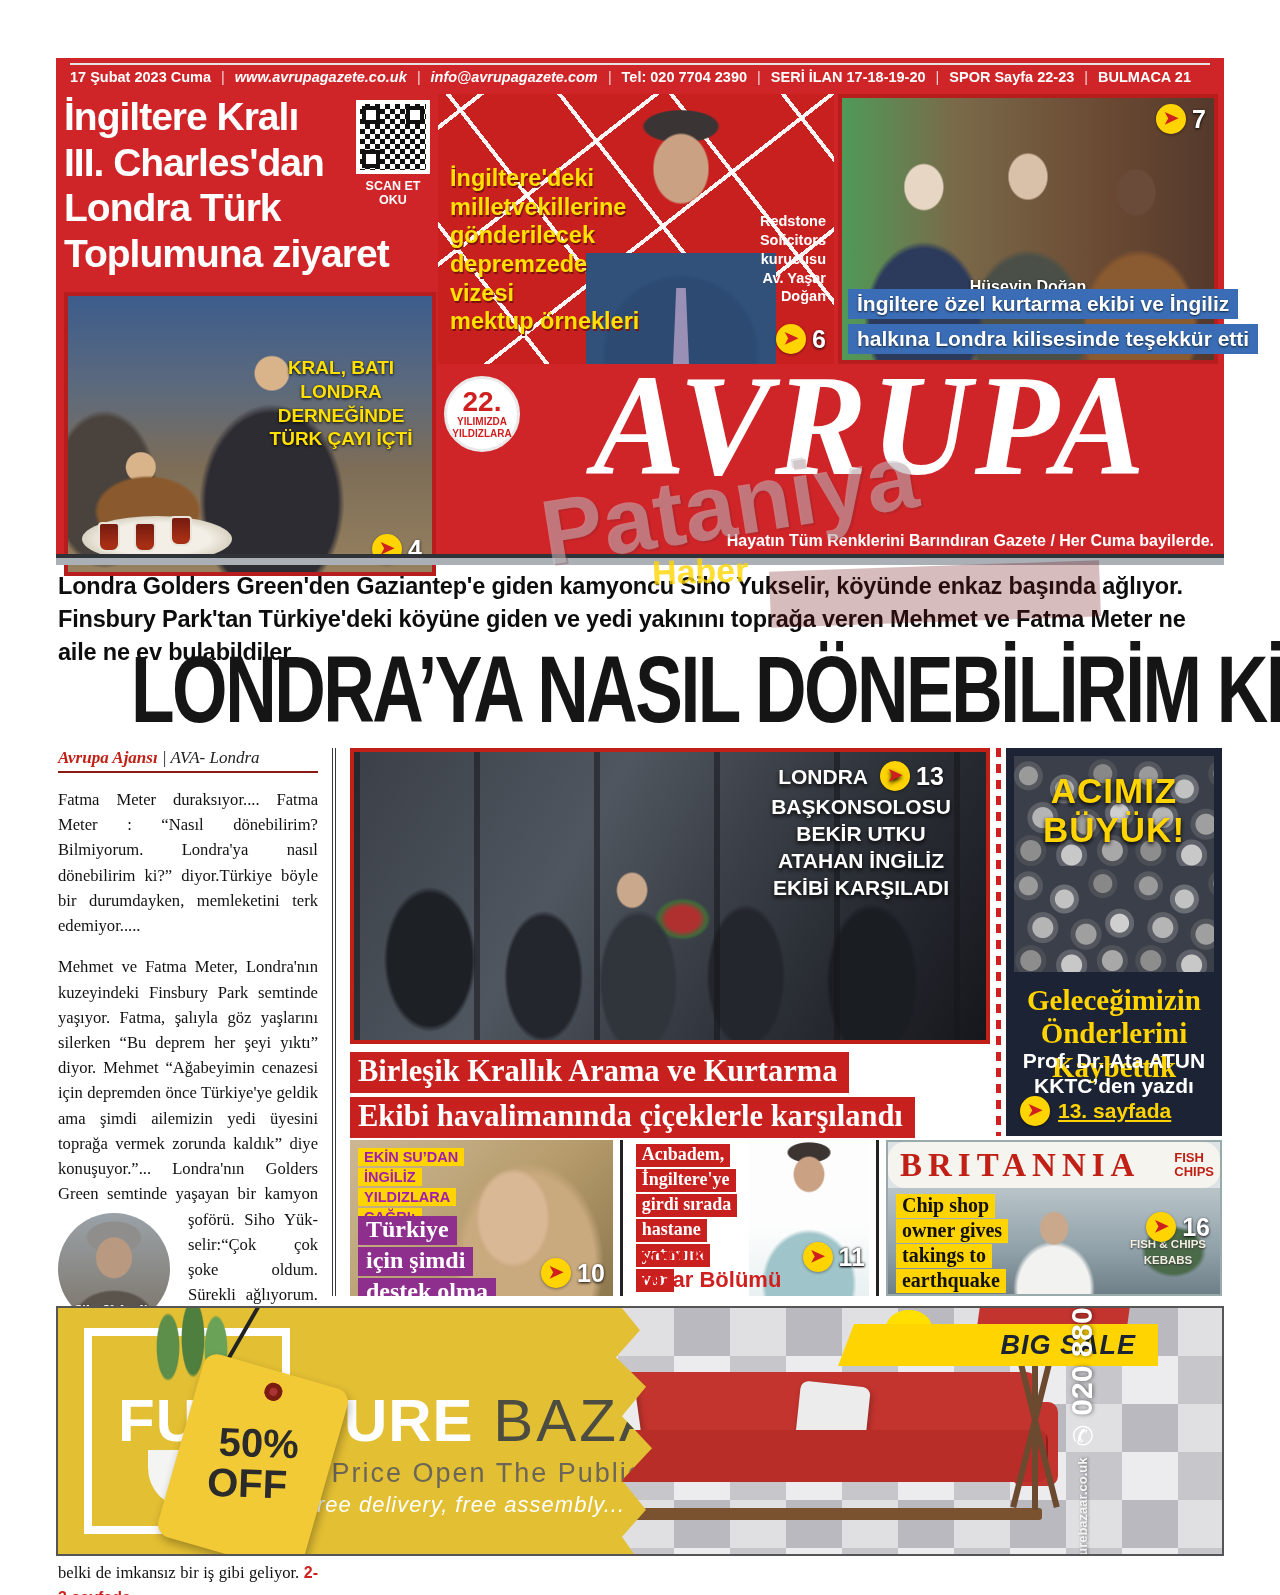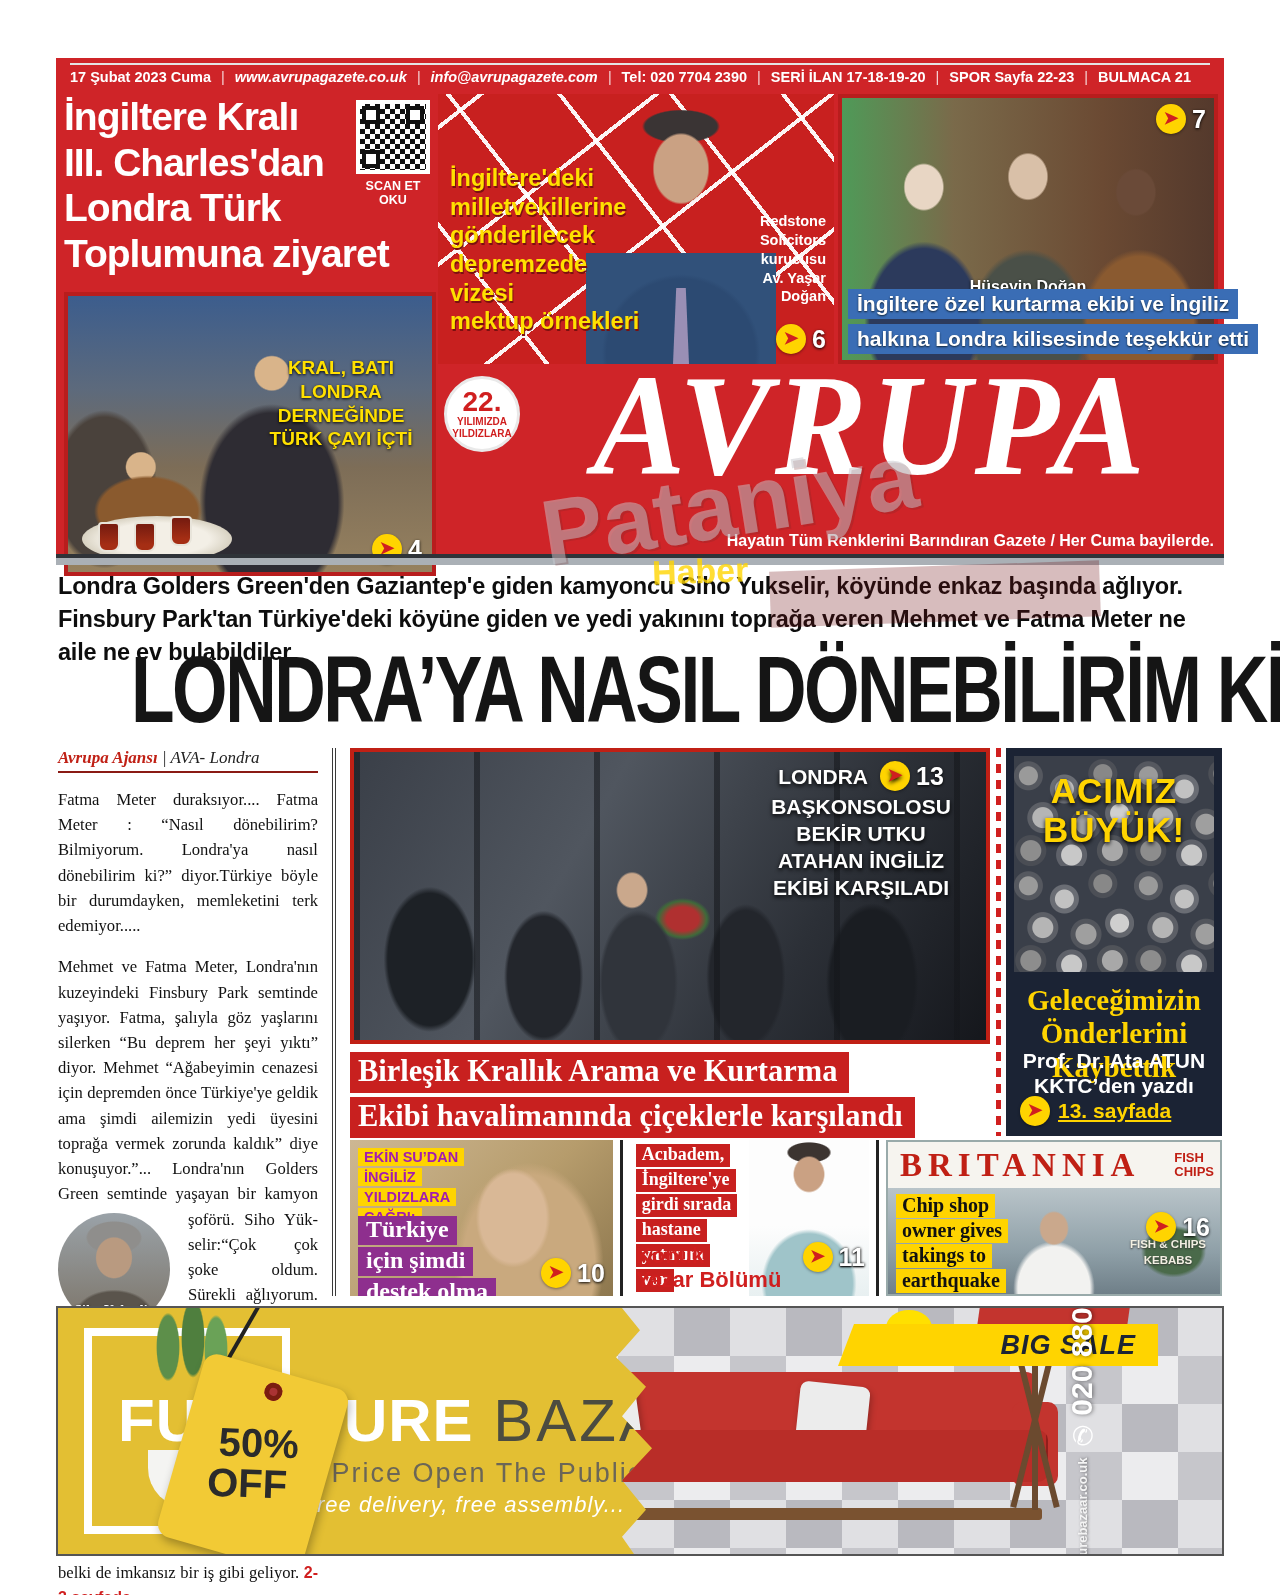--- a/index.html
+++ b/index.html
@@ -198,21 +198,21 @@
   .bx2 .hl { position:absolute; left:6px; top:4px; }
   .bx2 .hl span { display:table; background:#c8201f; color:#fff; font-family:"Liberation Serif",serif; font-weight:bold;
       font-size:18px; padding:0 6px 2px; margin-bottom:2px; white-space:nowrap; }
   .bx2 .sect { position:absolute; left:6px; bottom:4px; color:#d01f1f; font-weight:900; font-size:22px; line-height:1.1; }
   .bx2 .man { position:absolute; right:0; top:0; width:120px; height:156px;
       background: radial-gradient(26px 30px at 50% 22%, #caa183 0 56%, transparent 62%),
                   radial-gradient(34px 16px at 50% 8%, #3c3430 0 60%, transparent 66%),
                   radial-gradient(70px 80px at 50% 92%, #9fc4c9 0 62%, transparent 68%),
                   linear-gradient(180deg, #fdfdfd 55%, #e8f0f1 100%); }
   .bx3 { width:340px; background:#dde3e6; border:2px solid #9aa; }
-  .bx3 .fascia { position:absolute; left:0; right:0; top:0; height:46px; background:#f6f4ef; display:flex; align-items:center; }
+  .bx3 .fascia { position:absolute; left:0; right:0; top:0; height:46px; background:#f6f4ef; display:flex; align-items:center;border-radius:17px; }
   .bx3 .sign { color:#c02015; font-family:"Liberation Serif",serif; font-weight:bold; font-size:33px; letter-spacing:6px;
       padding-left:12px; }
   .bx3 .signr { margin-left:auto; padding-right:6px; color:#c02015; font-weight:900; font-size:13px; line-height:1.1; text-align:left; }
   .bx3 .shopwin { position:absolute; left:0; right:0; top:46px; bottom:0;
       background: radial-gradient(24px 28px at 50% 38%, #caa88c 0 55%, transparent 62%),
                   radial-gradient(60px 70px at 50% 95%, #f2f2f0 0 60%, transparent 68%),
                   radial-gradient(50px 40px at 86% 60%, #4a6a4a 0 55%, transparent 65%),
                   linear-gradient(180deg, #b9c4c9 0%, #8fa0a8 60%, #6f7f88 100%); }
   .bx3 .hl { position:absolute; left:8px; top:52px; }
   .bx3 .hl span { display:table; background:#ffd400; color:#111; font-family:"Liberation Serif",serif; font-weight:bold;

